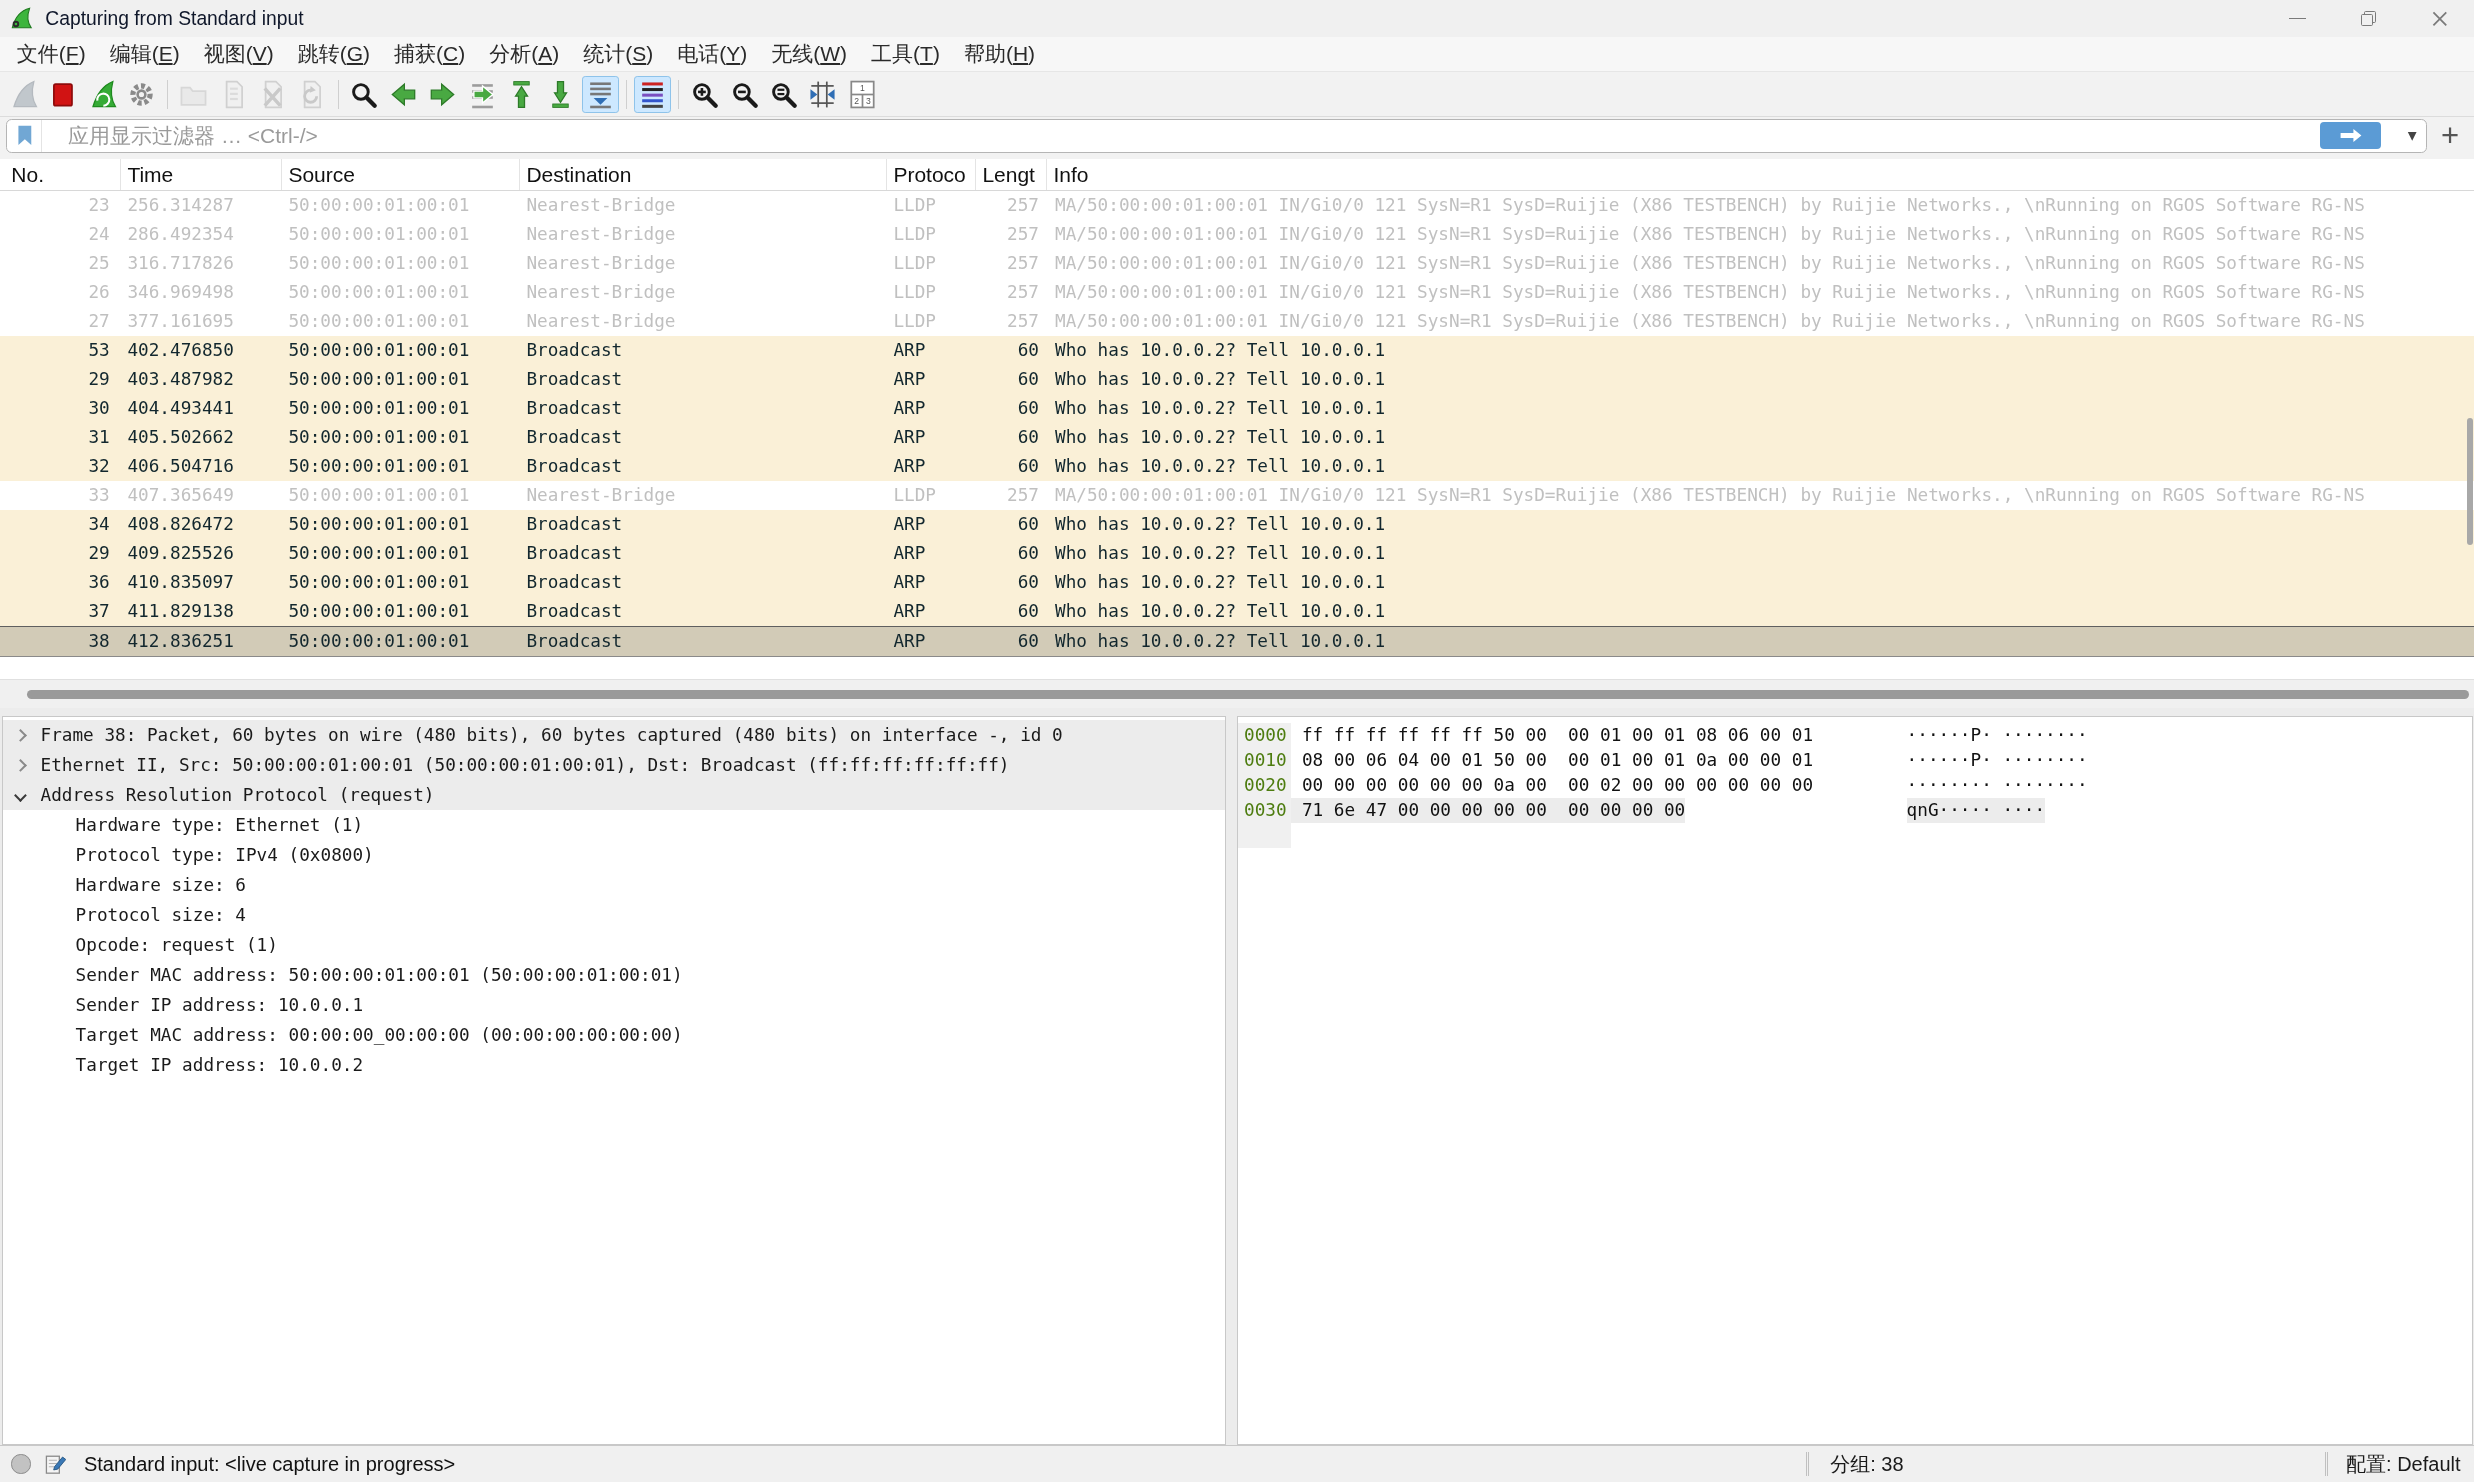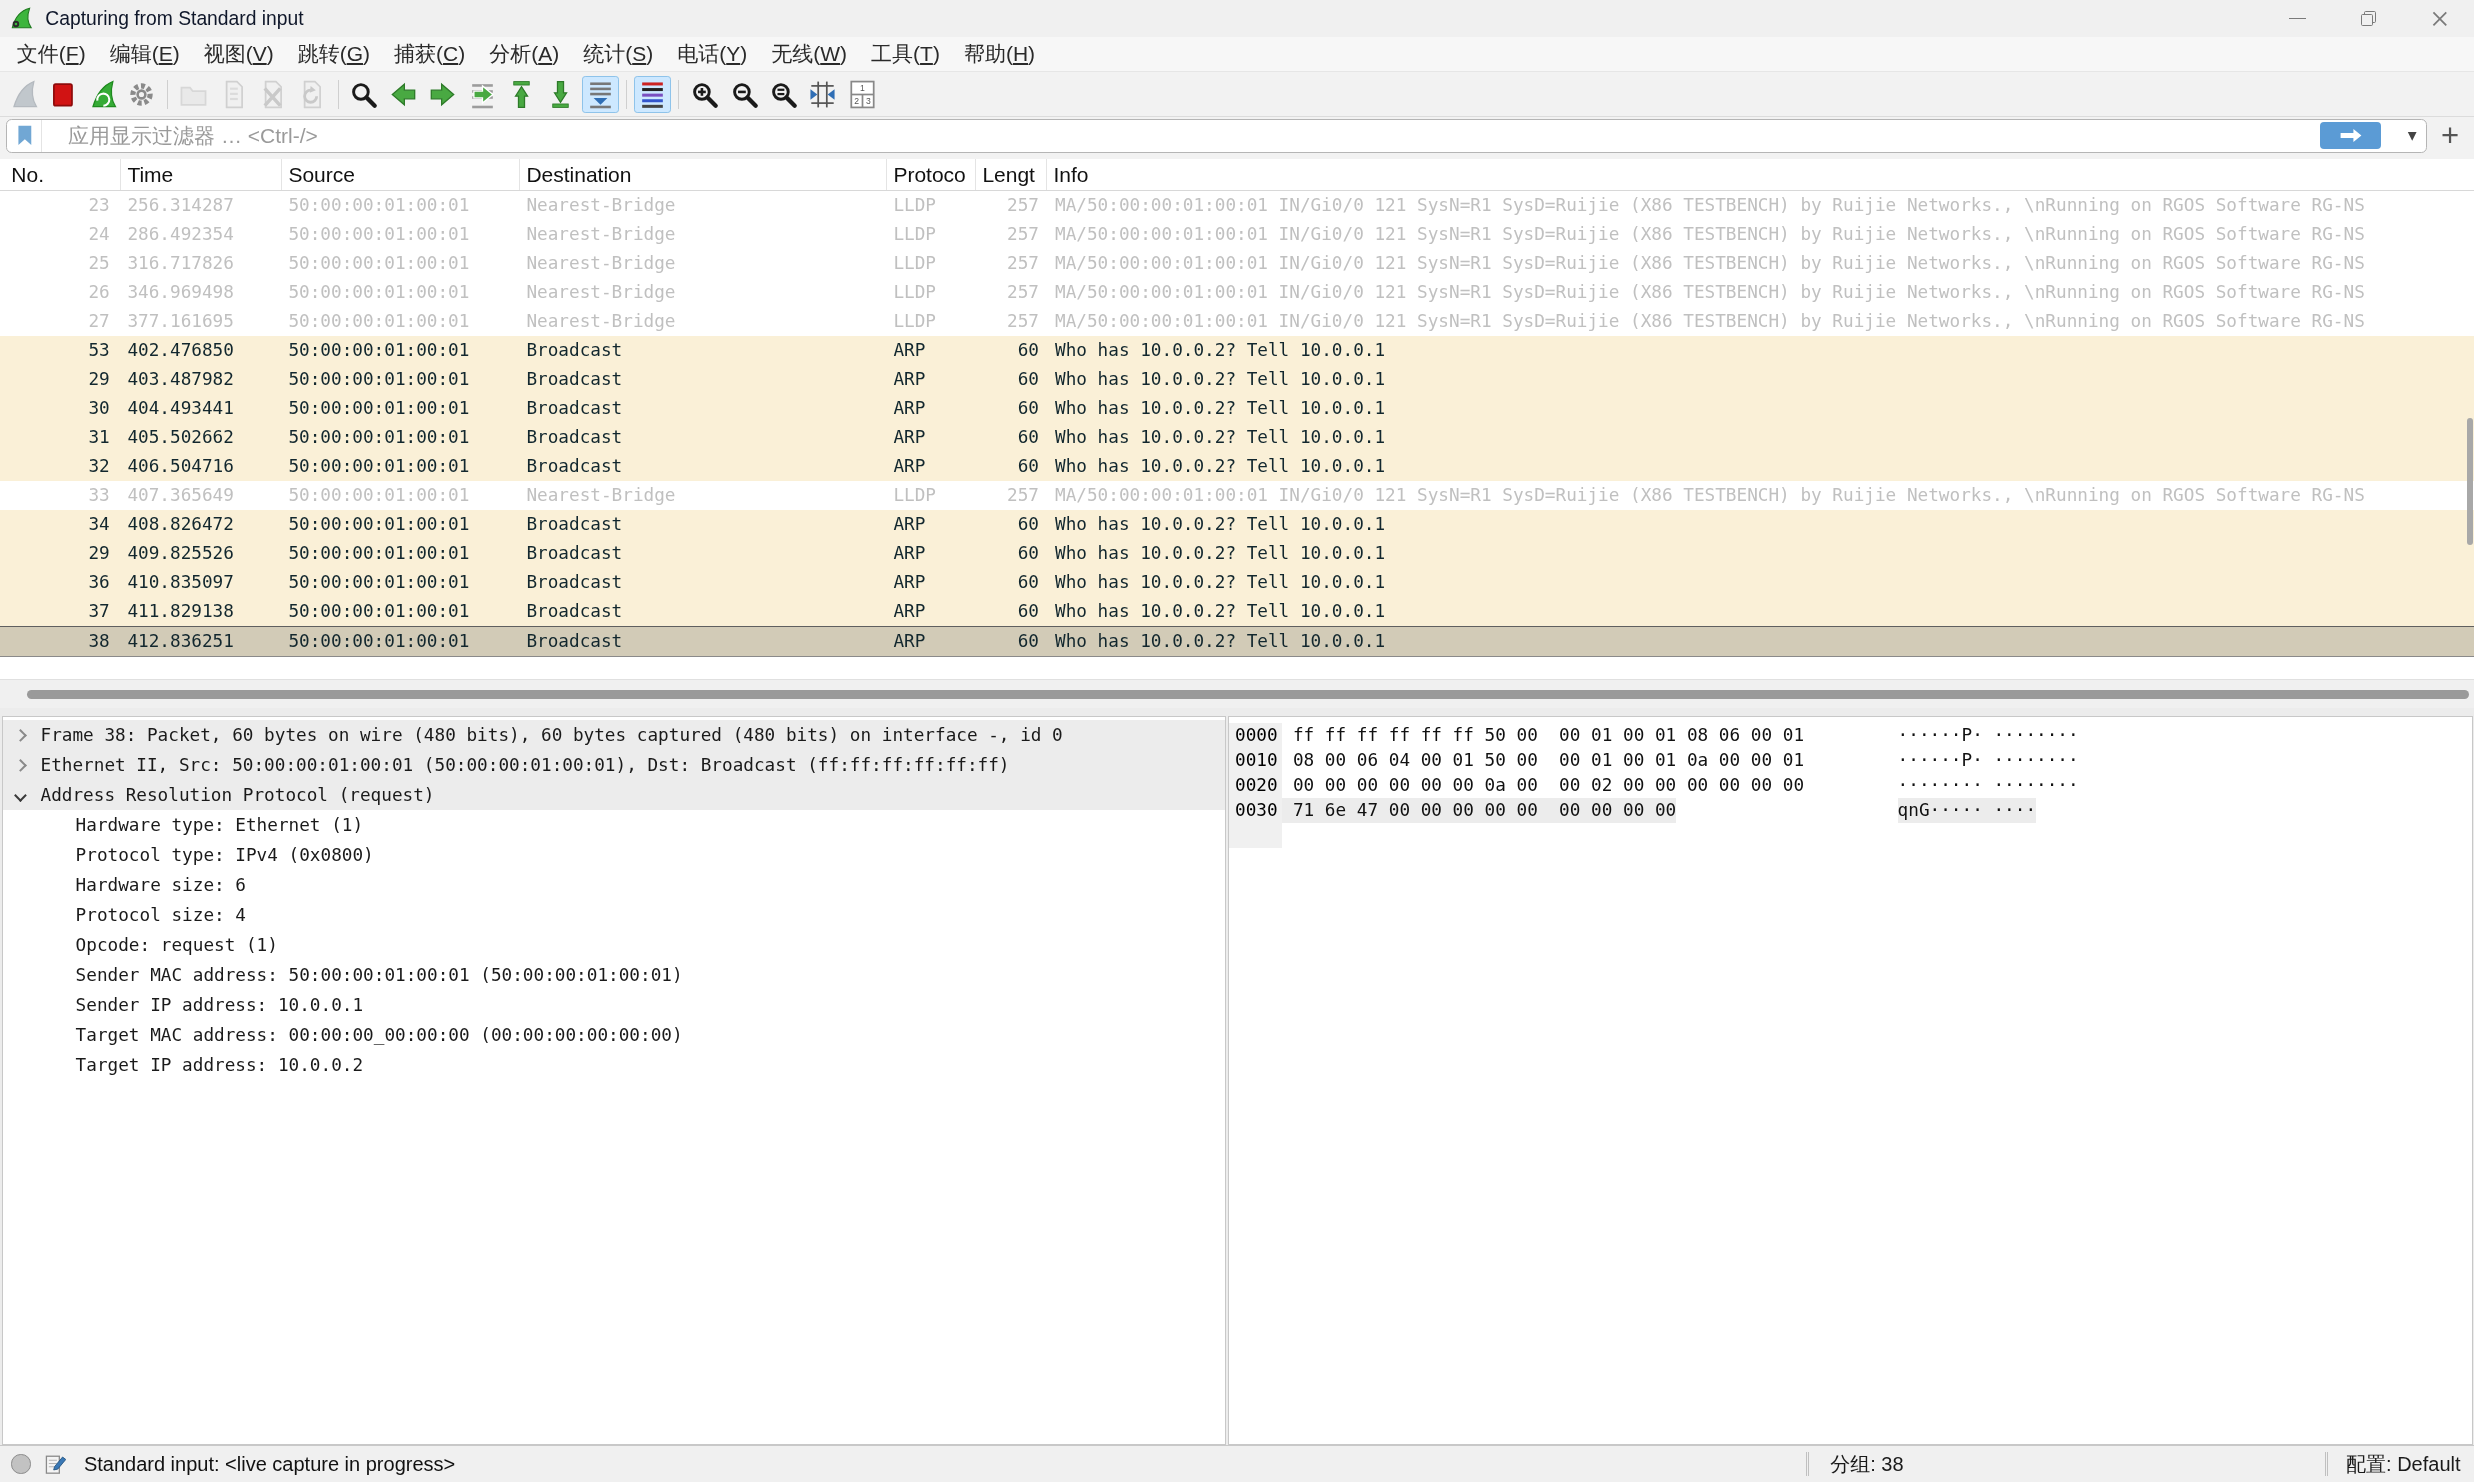--- a/index.html
+++ b/index.html
@@ -61,32 +61,32 @@
   .c-time,.c-src,.c-dst,.c-proto { padding-left:6.4px; }
   .c-len { text-align:right; padding-right:8px; }
   .c-info { padding-left:8px; }
   .list-filler { height:22px; background:#fff; }
   .vscroll-thumb { position:absolute; right:2.4px; top:259px; width:5.6px; height:127px; background:#a8a8a8; border-radius:3.2px; }
   .hscroll { height:29px; background:#f0f0f0; position:relative; border-top:0.8px solid #e0e0e0; flex:0 0 auto; }
   .hscroll-thumb { position:absolute; left:27px; right:6.4px; top:9.7px; height:9.7px; background:#9a9a9a; border-radius:4.8px; }
   .splitter { height:8px; background:#ececec; flex:0 0 auto; }
 
   
-  .bottom { flex:1; display:flex; gap:2px; padding:0 1.6px; background:#ececec; overflow:hidden; }
+  .bottom { flex:1; display:flex; gap:11px; padding:0 1.6px; background:#ececec; overflow:hidden; }
   .detail-pane { flex:0 0 1224px; background:#fff; border:0.8px solid #c8c8c8; overflow:hidden; padding-top:3.2px; }
   .detail-row { font-size:17.7px; line-height:30px; white-space:pre; display:flex; align-items:center; }
   .detail-row.shaded { background:#ececec; }
   .chev { display:inline-block; width:8.9px; height:8.9px; border-right:2px solid #8a8a8a; border-bottom:2px solid #8a8a8a; margin:0 16px 0 13px; flex:0 0 auto; }
   .chev.collapsed { transform:rotate(-45deg); }
   .chev.expanded { transform:rotate(45deg); border-color:#3a3a3a; }
   .indent1 { padding-left:73px; }
 
   .hex-pane { flex:1; background:#fff; border:0.8px solid #c8c8c8; overflow:hidden; padding-top:6.4px; position:relative; }
   .hex-row { position:relative; height:25px; line-height:25px; font-size:17.7px; white-space:pre; }
-  .hex-offset { display:inline-block; width:53px; background:#f0f0f0; color:#000000; padding-left:6.4px; height:100%; }
+  .hex-offset { display:inline-block; width:53px; background:#f0f0f0; color:#4d7c0f; padding-left:6.4px; height:100%; }
   .hex-bytes { display:inline-block; padding-left:11.3px; color:#111; }
   .hex-ascii { position:absolute; left:669px; color:#111; }
   .hex-row.shaded .hex-bytes, .hex-row.shaded .hex-ascii { background:#ececec; }
 
   
   .statusbar { height:37px; background:#f0f0f0; border-top:0.8px solid #c8c8c8; display:flex; align-items:center; padding:0 11.3px; font-size:20px; flex:0 0 auto; }
   .expert-circle { width:19.3px; height:19.3px; border-radius:50%; background:#c2c2c2; border:1.6px solid #8a8a8a; }
   .comment-icon { margin-left:13px; }
   .status-capture { margin-left:17.7px; color:#111; }
   .status-sep { width:3.2px; height:24px; border-left:0.8px solid #c0c0c0; border-right:0.8px solid #c0c0c0; }

